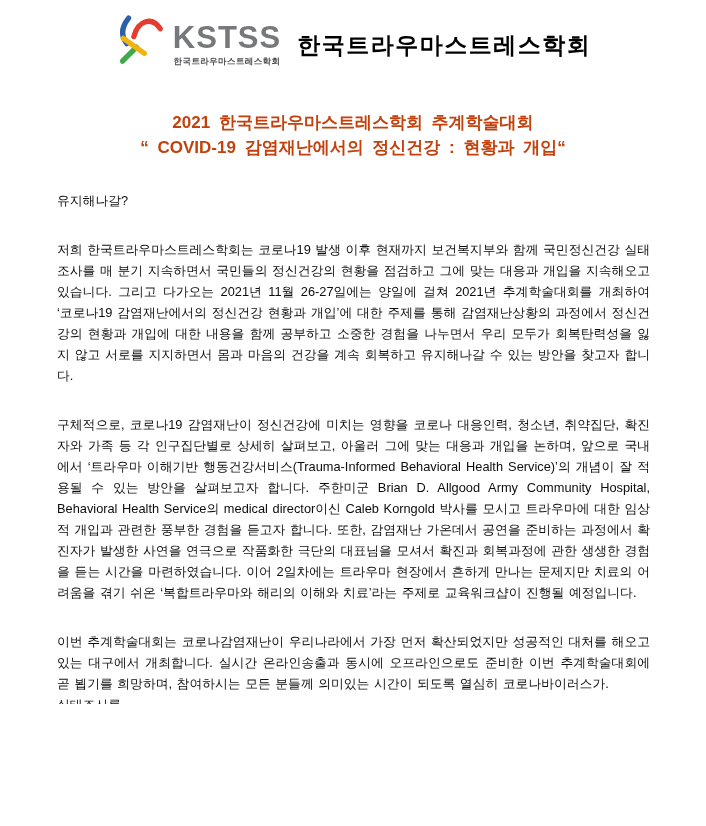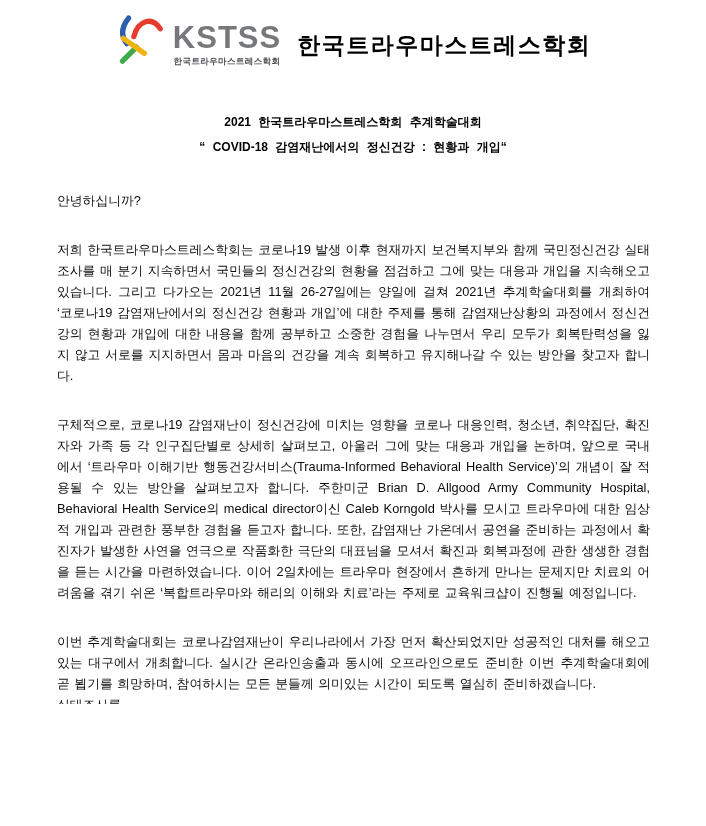--- a/index.html
+++ b/index.html
@@ -26,21 +26,21 @@
     font-size:8.5px; font-weight:bold; color:#4a4b4e; letter-spacing:0.4px; margin-top:3px;
     white-space:nowrap;
   }
   .org-name {
     font-size:23px; font-weight:bold; color:#000; letter-spacing:1.5px;
     margin-top:18px; margin-left:8px; white-space:nowrap;
   }
   
   .title-block { margin-top:40px; text-align:center; }
   .title-line {
-    font-size:12px; font-weight:bold; color:#000000; line-height:25px;
+    font-size:17px; font-weight:bold; color:#c2410c; line-height:25px;
     word-spacing:4px; white-space:nowrap;
   }
   
   .body-block {
     margin:30px 56px 0 57px;
     font-size:12.8px; line-height:21px; color:#0c0c0c;
     text-align:justify;
   }
   .greeting { text-align:left; }
   .para { margin-top:28px; word-spacing:1px; }
@@ -71,28 +71,28 @@
     </svg>
     <div class="logo-text">
       <div class="acronym">KSTSS</div>
       <div class="logo-sub">한국트라우마스트레스학회</div>
     </div>
     <div class="org-name">한국트라우마스트레스학회</div>
   </header>
 
   <section class="title-block">
     <div class="title-line">2021 한국트라우마스트레스학회 추계학술대회</div>
-    <div class="title-line">“ COVID-18 감염재난에서의 정신건강 : 현황과 개입“</div>
+    <div class="title-line">“ COVID-19 감염재난에서의 정신건강 : 현황과 개입“</div>
   </section>
 
   <section class="body-block">
-    <div class="greeting">안녕하십니까?</div>
+    <div class="greeting">유지해나갈?</div>
     <div class="para">저희 한국트라우마스트레스학회는 코로나19 발생 이후 현재까지 보건복지부와 함께 국민정신건강 실태조사를 매 분기 지속하면서 국민들의 정신건강의 현황을 점검하고 그에 맞는 대응과 개입을 지속해오고 있습니다. 그리고 다가오는 2021년 11월 26-27일에는 양일에 걸쳐 2021년 추계학술대회를 개최하여 ‘코로나19 감염재난에서의 정신건강 현황과 개입’에 대한 주제를 통해 감염재난상황의 과정에서 정신건강의 현황과 개입에 대한 내용을 함께 공부하고 소중한 경험을 나누면서 우리 모두가 회복탄력성을 잃지 않고 서로를 지지하면서 몸과 마음의 건강을 계속 회복하고 유지해나갈 수 있는 방안을 찾고자 합니다.</div>
     <div class="para">구체적으로, 코로나19 감염재난이 정신건강에 미치는 영향을 코로나 대응인력, 청소년, 취약집단, 확진자와 가족 등 각 인구집단별로 상세히 살펴보고, 아울러 그에 맞는 대응과 개입을 논하며, 앞으로 국내에서 ‘트라우마 이해기반 행동건강서비스(Trauma-Informed Behavioral Health Service)’의 개념이 잘 적용될 수 있는 방안을 살펴보고자 합니다. 주한미군 Brian D. Allgood Army Community Hospital, Behavioral Health Service의 medical director이신 Caleb Korngold 박사를 모시고 트라우마에 대한 임상적 개입과 관련한 풍부한 경험을 듣고자 합니다. 또한, 감염재난 가온데서 공연을 준비하는 과정에서 확진자가 발생한 사연을 연극으로 작품화한 극단의 대표님을 모셔서 확진과 회복과정에 관한 생생한 경험을 듣는 시간을 마련하였습니다. 이어 2일차에는 트라우마 현장에서 흔하게 만나는 문제지만 치료의 어려움을 겪기 쉬온 ‘복합트라우마와 해리의 이해와 치료’라는 주제로 교육워크샵이 진행될 예정입니다.</div>
-    <div class="para">이번 추계학술대회는 코로나감염재난이 우리나라에서 가장 먼저 확산되었지만 성공적인 대처를 해오고있는 대구에서 개최합니다. 실시간 온라인송출과 동시에 오프라인으로도 준비한 이번 추계학술대회에 곧 뵙기를 희망하며, 참여하시는 모든 분들께 의미있는 시간이 되도록 열심히 준비하겠습니다.</div>
+    <div class="para">이번 추계학술대회는 코로나감염재난이 우리나라에서 가장 먼저 확산되었지만 성공적인 대처를 해오고있는 대구에서 개최합니다. 실시간 온라인송출과 동시에 오프라인으로도 준비한 이번 추계학술대회에 곧 뵙기를 희망하며, 참여하시는 모든 분들께 의미있는 시간이 되도록 열심히 코로나바이러스가.</div>
     <div class="closing">실태조사를.</div>
   </section>
 
   <section class="signature">
     <span class="sig-org">한국트라우마스트레스학회</span>
     <span class="sig-title">회&nbsp;&nbsp;&nbsp;&nbsp;&nbsp;&nbsp;&nbsp;&nbsp;장</span>
     <span class="sig-name">현 진 희</span>
 
   </section>
 

